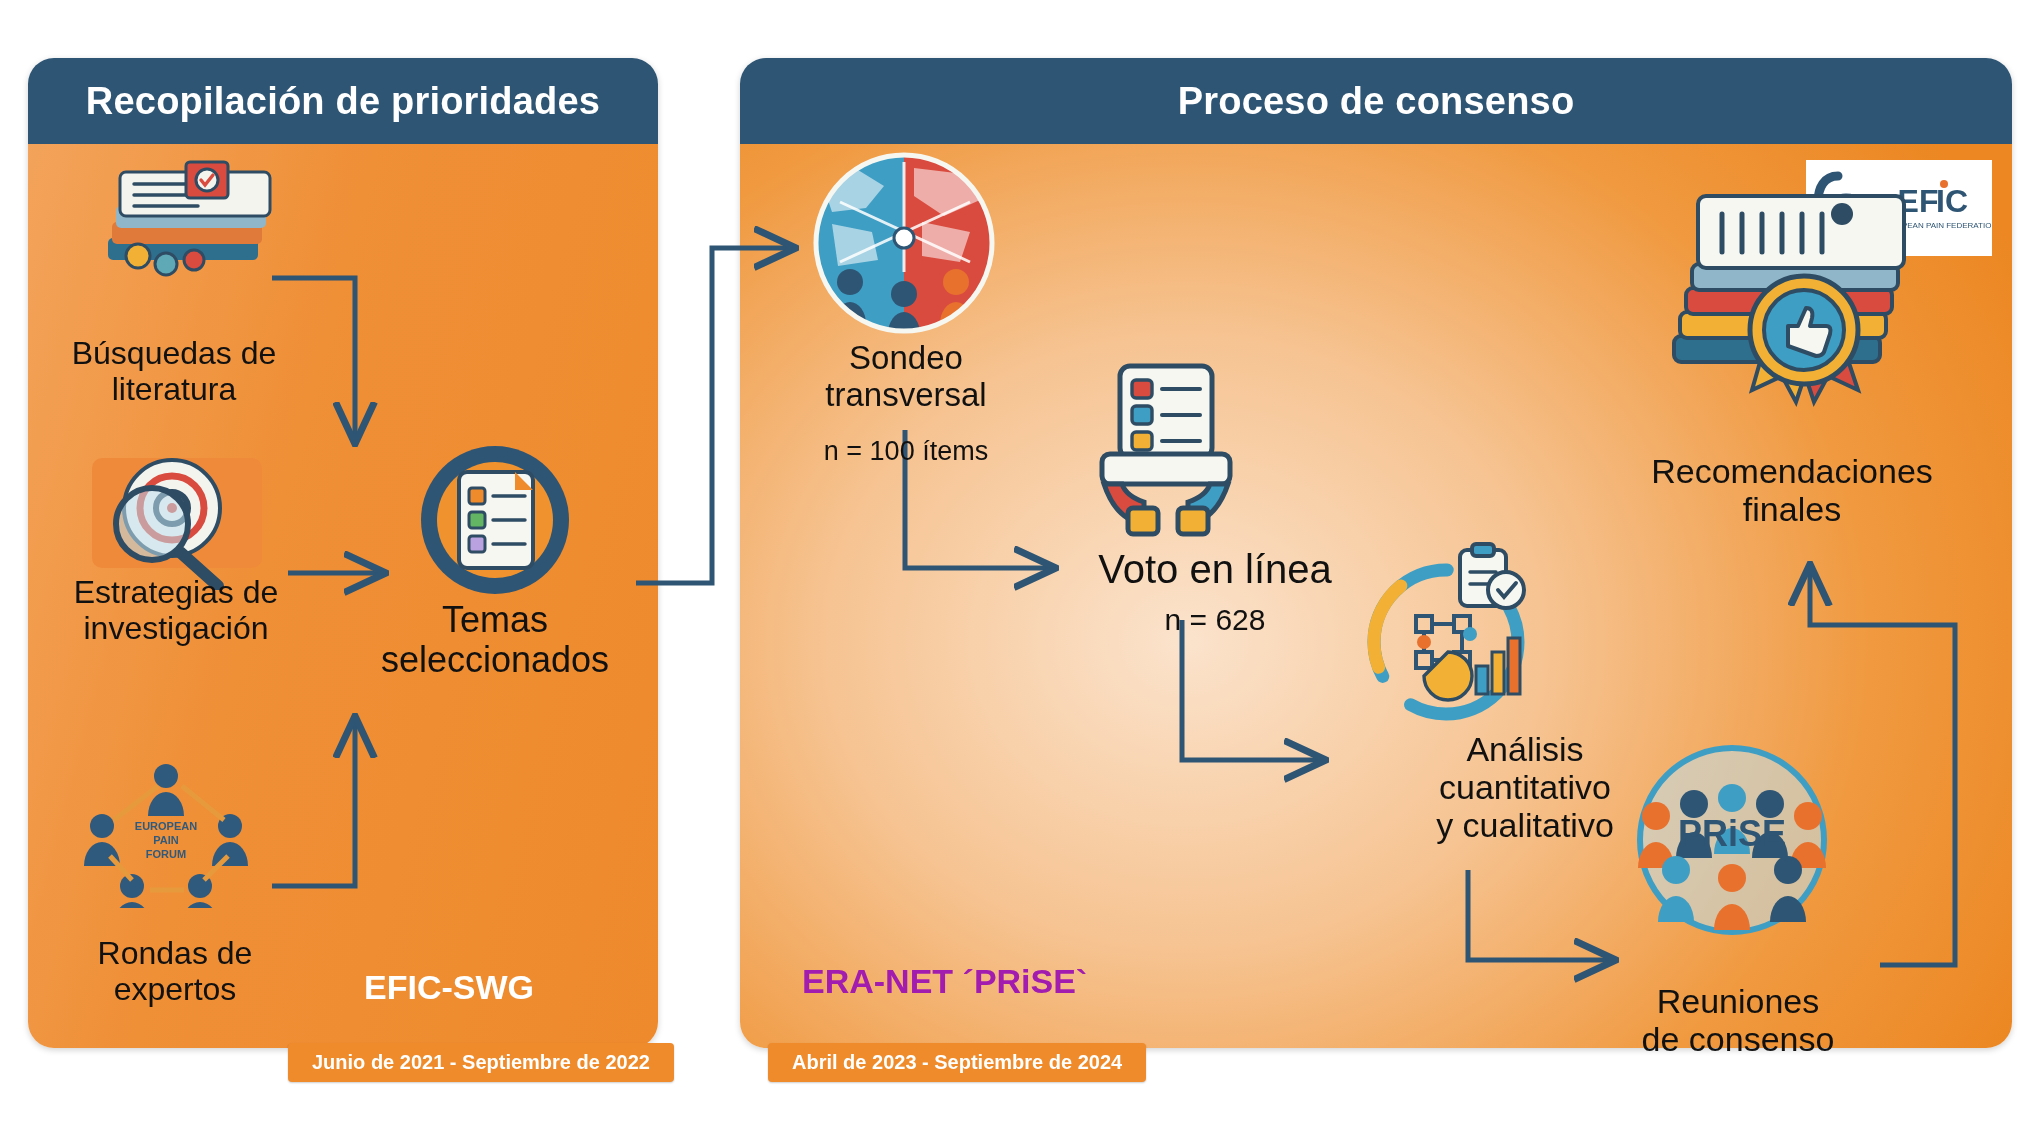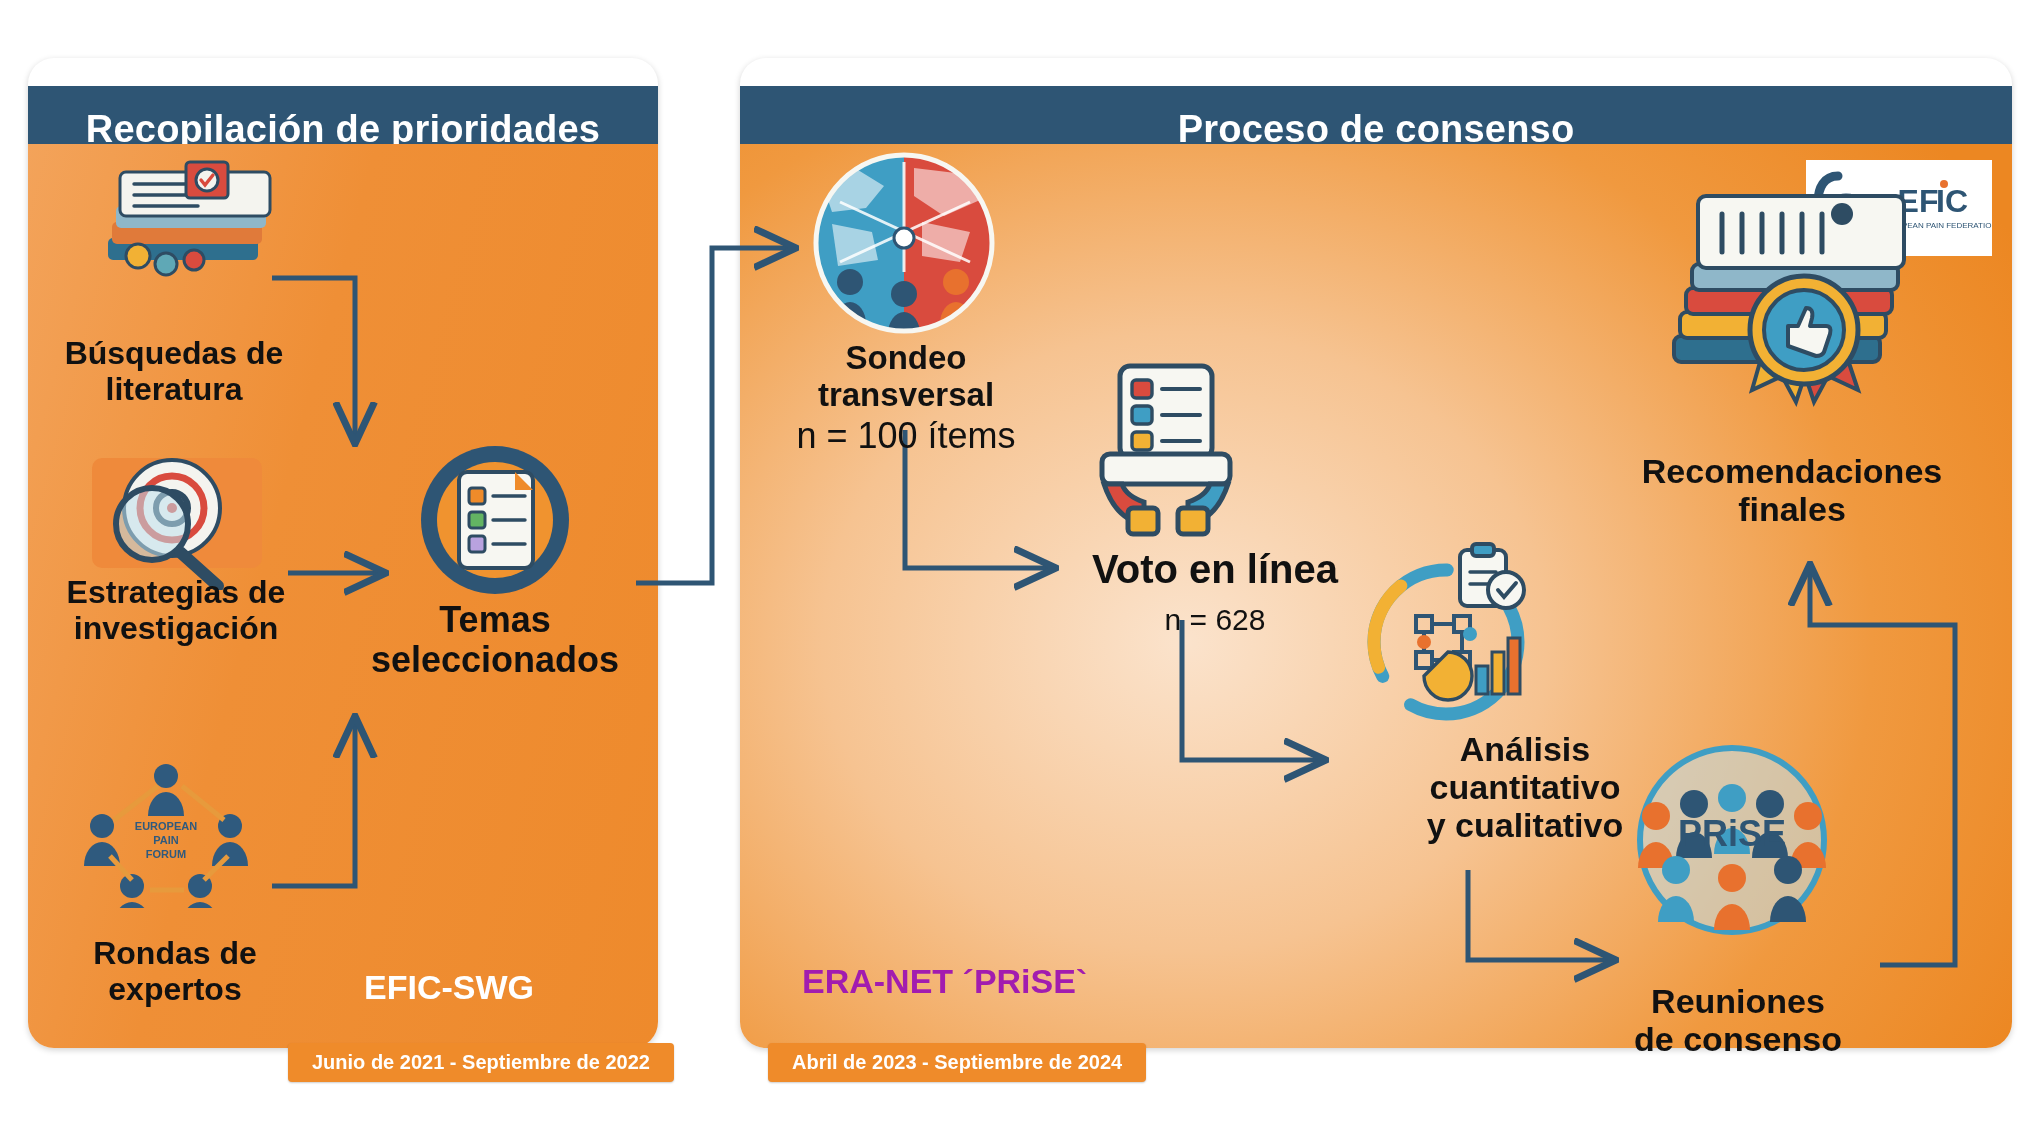--- a/index.html
+++ b/index.html
@@ -35,21 +35,20 @@
     width: 100%;
     height: 86px;
     background: #2e5574;
     display: flex;
     align-items: center;
     justify-content: center;
     color: #ffffff;
     font-size: 38px;
     font-weight: bold;
     letter-spacing: 0.2px;
-    margin-top: 28px;
   }
   .panel-body {
     position: absolute;
     left: 0; top: 86px;
     width: 100%;
     bottom: 0;
   }
 
   #panel-left {
     left: 28px; top: 58px;
@@ -63,21 +62,21 @@
     width: 1272px; height: 990px;
   }
   #panel-right .panel-body {
     background: radial-gradient(ellipse 75% 90% at 35% 55%, #fbe3cc 0%, #f6c391 38%, #f0993f 72%, #ec8722 100%);
   }
 
   
   .label {
     position: absolute;
     color: #111111;
-    font-weight: bold;
+    font-weight: normal;
     text-align: center;
     line-height: 1.12;
     white-space: pre-line;
   }
   .sub {
     position: absolute;
     color: #111111;
     font-weight: normal;
     text-align: center;
     line-height: 1.12;
@@ -303,21 +302,21 @@
           <line x1="30" y1="50" x2="160" y2="110"></line>
           <line x1="160" y1="50" x2="30" y2="110"></line>
         </g>
         <circle cx="94" cy="86" r="10" fill="#ffffff" stroke="#2e5574" stroke-width="3"></circle>
       </g>
       <circle cx="94" cy="91" r="88" fill="none" stroke="#f7f7f2" stroke-width="5"></circle>
     </svg>
   </div>
   <div class="label" style="left:790px; top:340px; width:232px; font-size:33px;">Sondeo
 transversal</div>
-  <div class="sub" style="left:790px; top:416px; width:232px; font-size:36px;">n = 100 ítems</div>
+  <div class="sub" style="left:790px; top:436px; width:232px; font-size:27px;">n = 100 ítems</div>
 
   <div class="icon" style="left:1086px; top:358px;">
     <svg width="160" height="180" viewBox="0 0 160 180">
       <rect x="34" y="8" width="92" height="92" rx="10" fill="#f7f7f2" stroke="#2e4c63" stroke-width="5"></rect>
       <rect x="46" y="22" width="20" height="18" rx="4" fill="#d94b3e" stroke="#2e4c63" stroke-width="3.4"></rect>
       <rect x="46" y="48" width="20" height="18" rx="4" fill="#3f9ec4" stroke="#2e4c63" stroke-width="3.4"></rect>
       <rect x="46" y="74" width="20" height="18" rx="4" fill="#f2b134" stroke="#2e4c63" stroke-width="3.4"></rect>
       <g stroke="#2e4c63" stroke-width="4" stroke-linecap="round">
         <line x1="76" y1="31" x2="114" y2="31"></line>
         <line x1="76" y1="57" x2="114" y2="57"></line>

